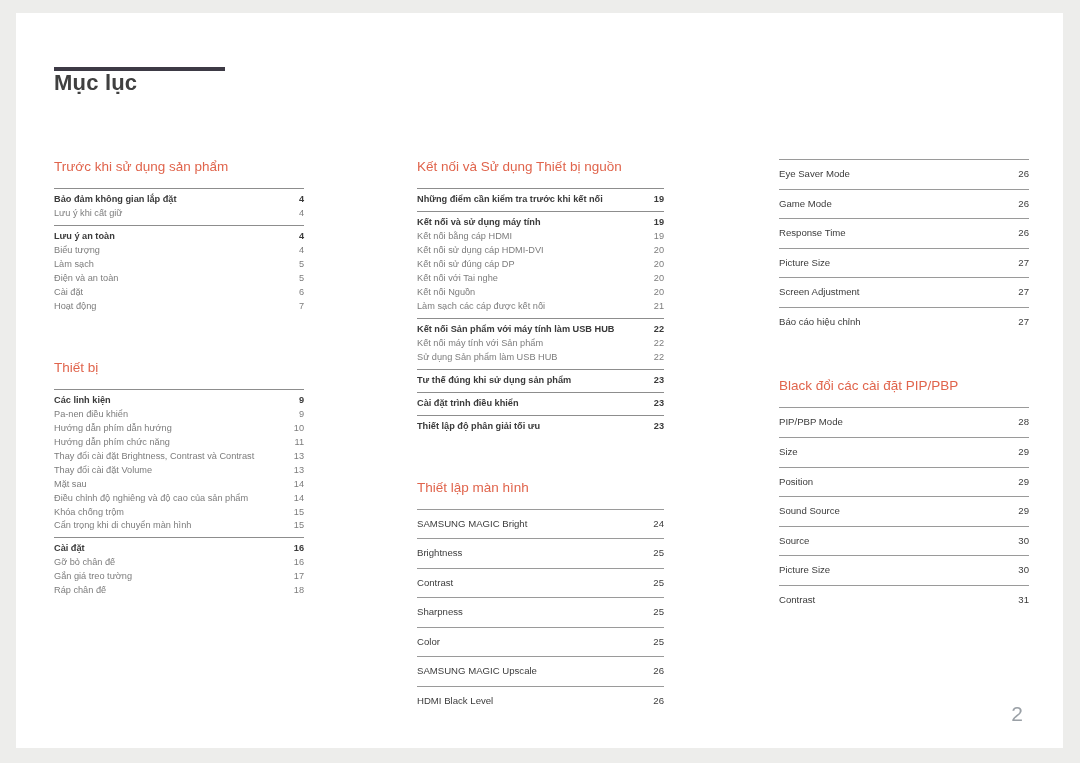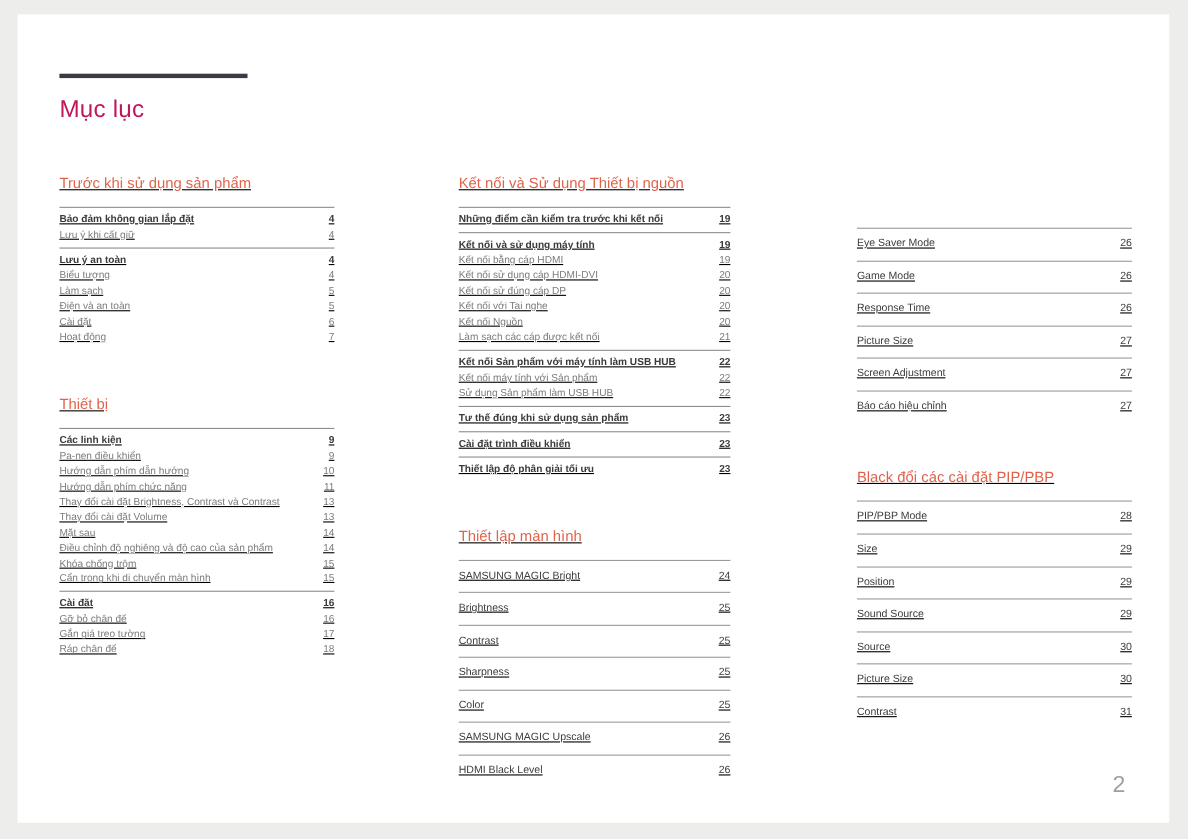--- a/index.html
+++ b/index.html
@@ -28,37 +28,36 @@
     position: absolute;
     left: 38px;
     top: 54px;
   }
   #title-rule {
     width: 171px;
     height: 4px;
     background: #3d3a45;
   }
   #doc-title {
-    margin-top: 16px;
+    margin-top: 0;
     font-size: 22px;
-    font-weight: 400;
-    color: #be185d;
+    font-weight: 700;
+    color: #404040;
     letter-spacing: 0.2px;
     line-height: 1.1;
   }
 
   
   .column {
     position: absolute;
     top: 146px;
-    text-decoration: underline;
   }
   #col-1 { left: 38px;  width: 250px; }
   #col-2 { left: 401px; width: 247px; }
-  #col-3 { left: 763px; width: 250px; margin-top: 48px; }
+  #col-3 { left: 763px; width: 250px; }
 
   
   .section { margin-bottom: 0; }
   .section-heading {
     color: #e0644c;
     font-size: 13.5px;
     font-weight: 400;
     line-height: 1.25;
     margin: 0 0 12px 0;
     white-space: nowrap;

